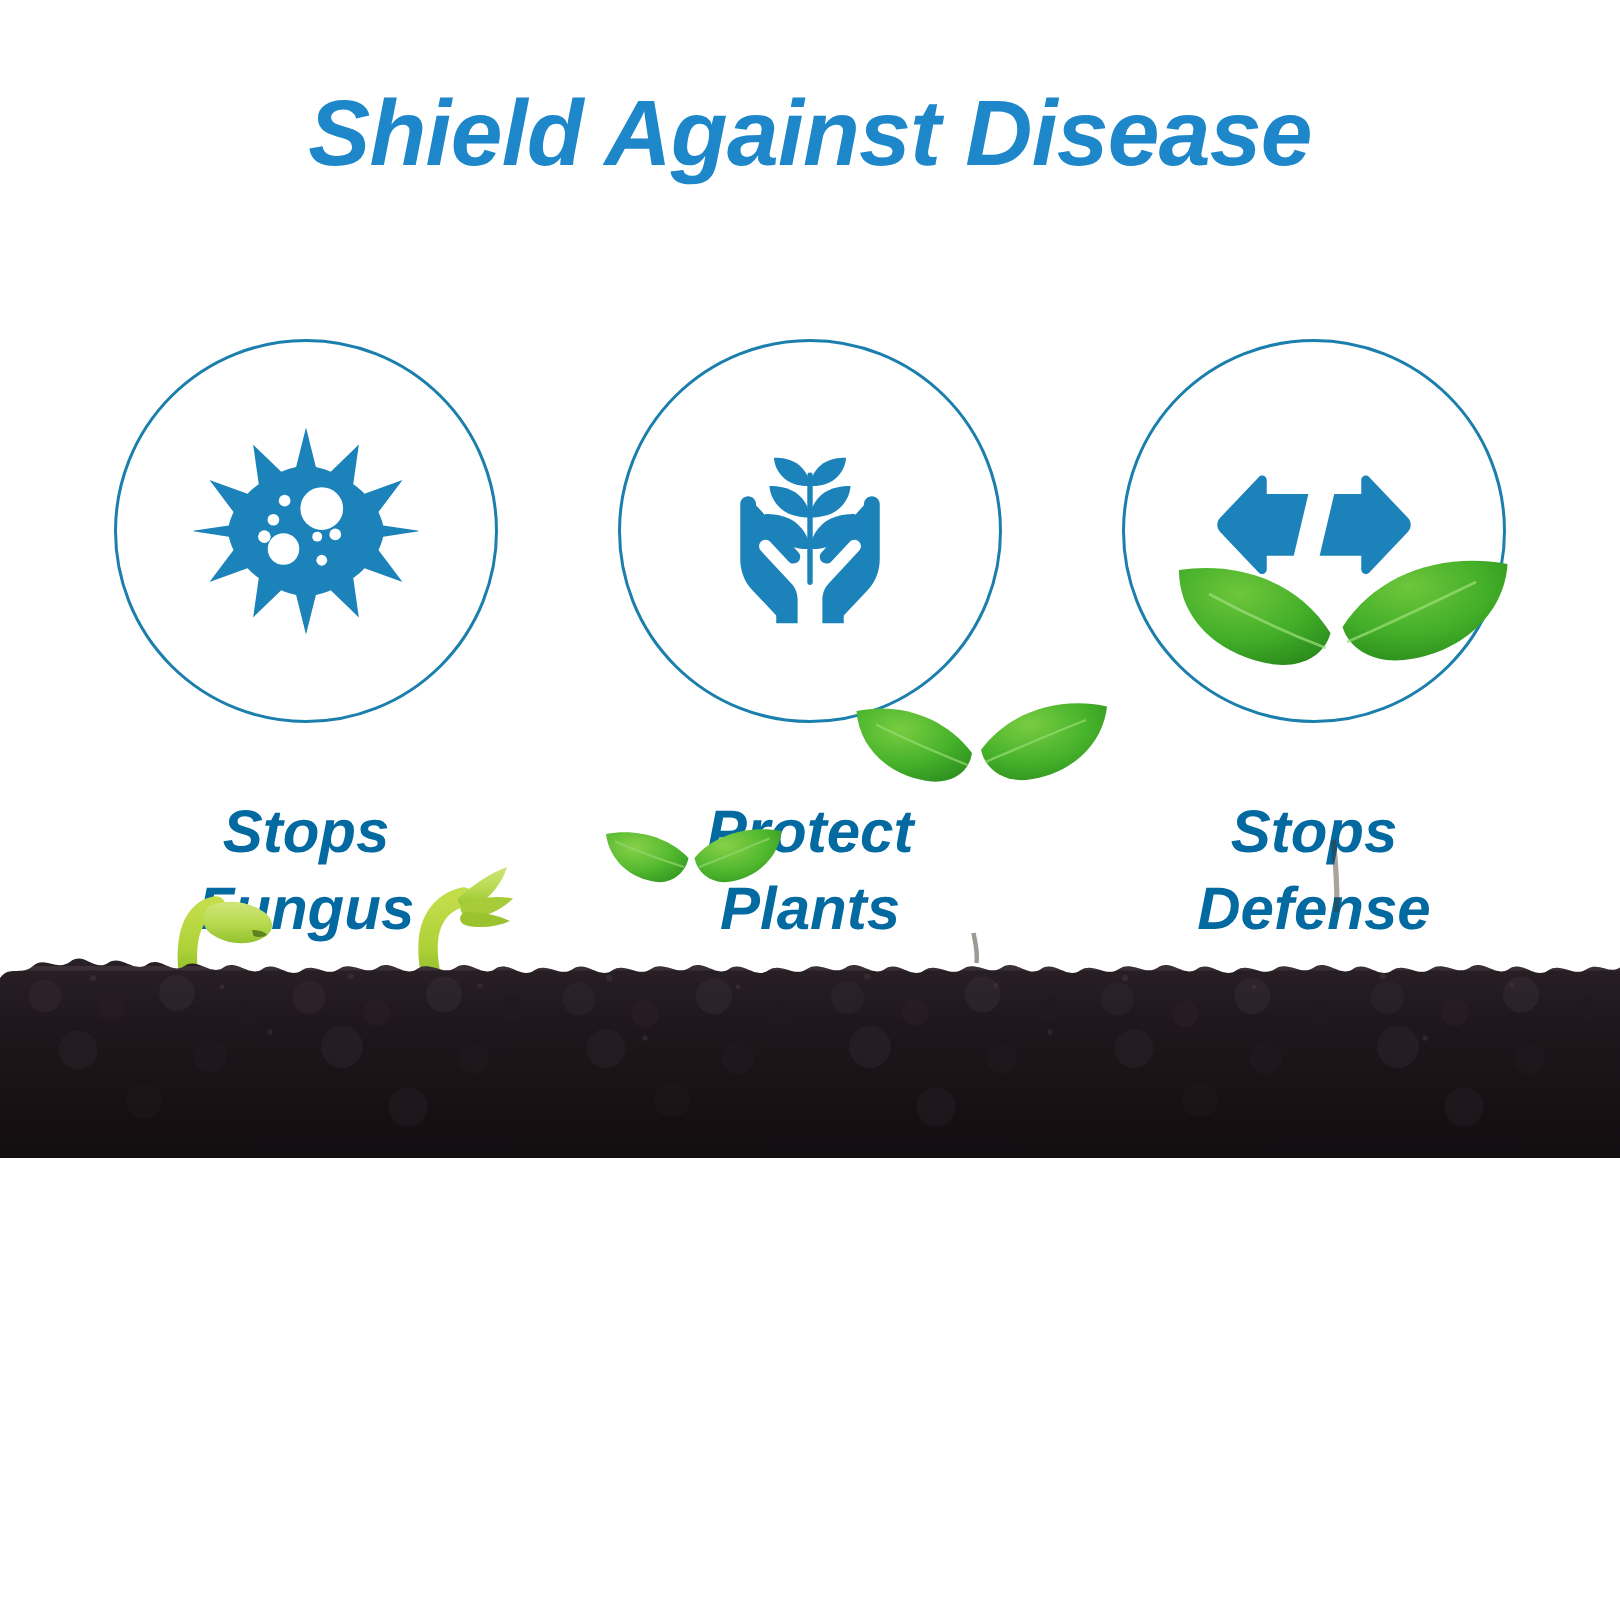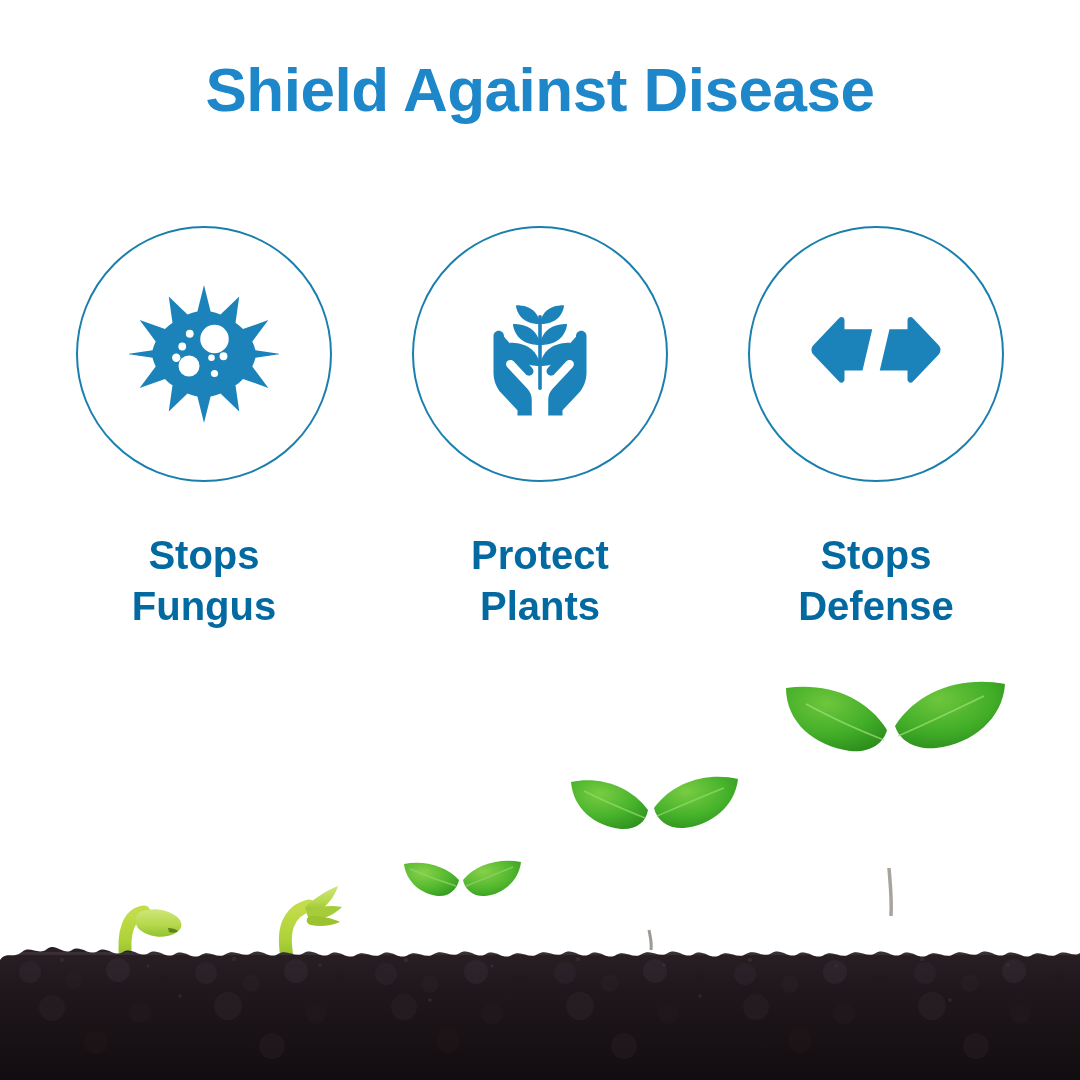--- a/index.html
+++ b/index.html
@@ -13,23 +13,24 @@
 
   body {
     font-family: "Liberation Sans", sans-serif;
     background: #ffffff;
     position: relative;
   }
 
   #canvas {
     position: relative;
     width: 1080px;
-    height: 1080px;
+    height: 772px;
     background: #ffffff;
     overflow: hidden;
+    font-style: italic;
   }
 
   
   .title {
     position: absolute;
     top: 56px;
     left: 0;
     width: 1080px;
     text-align: center;
     font-size: 62px;

